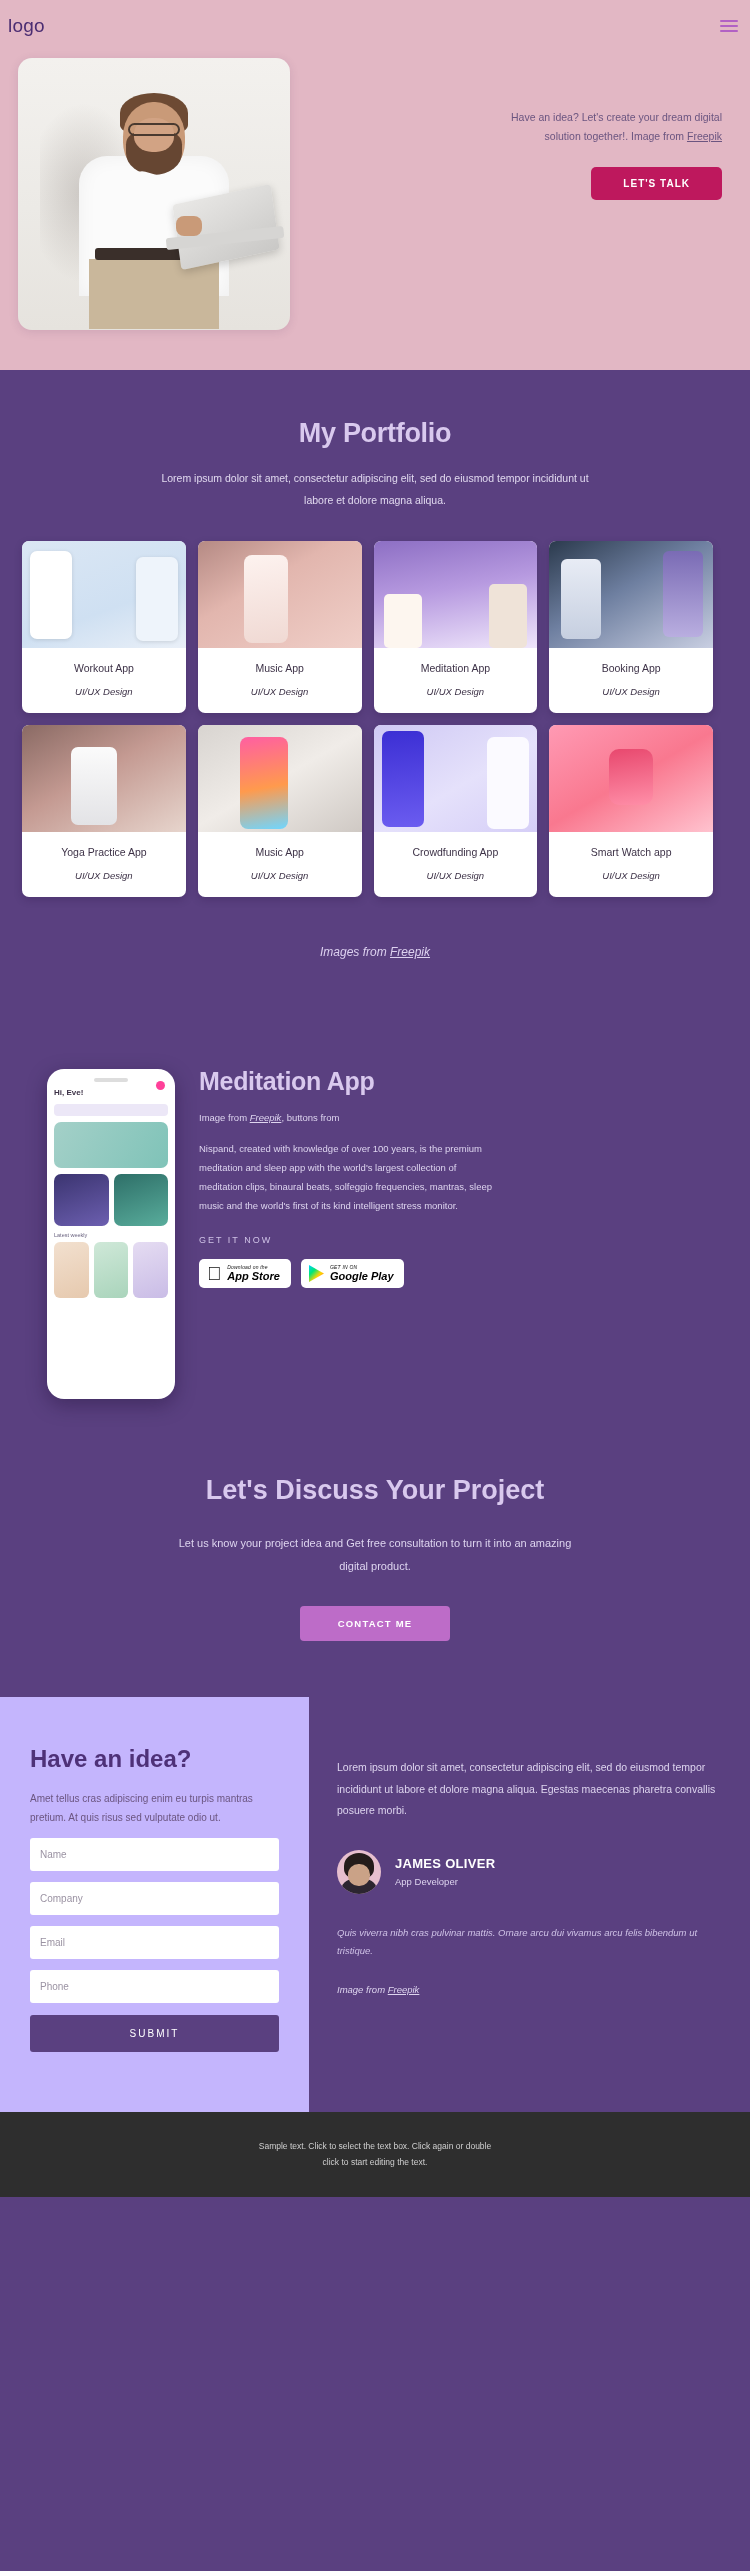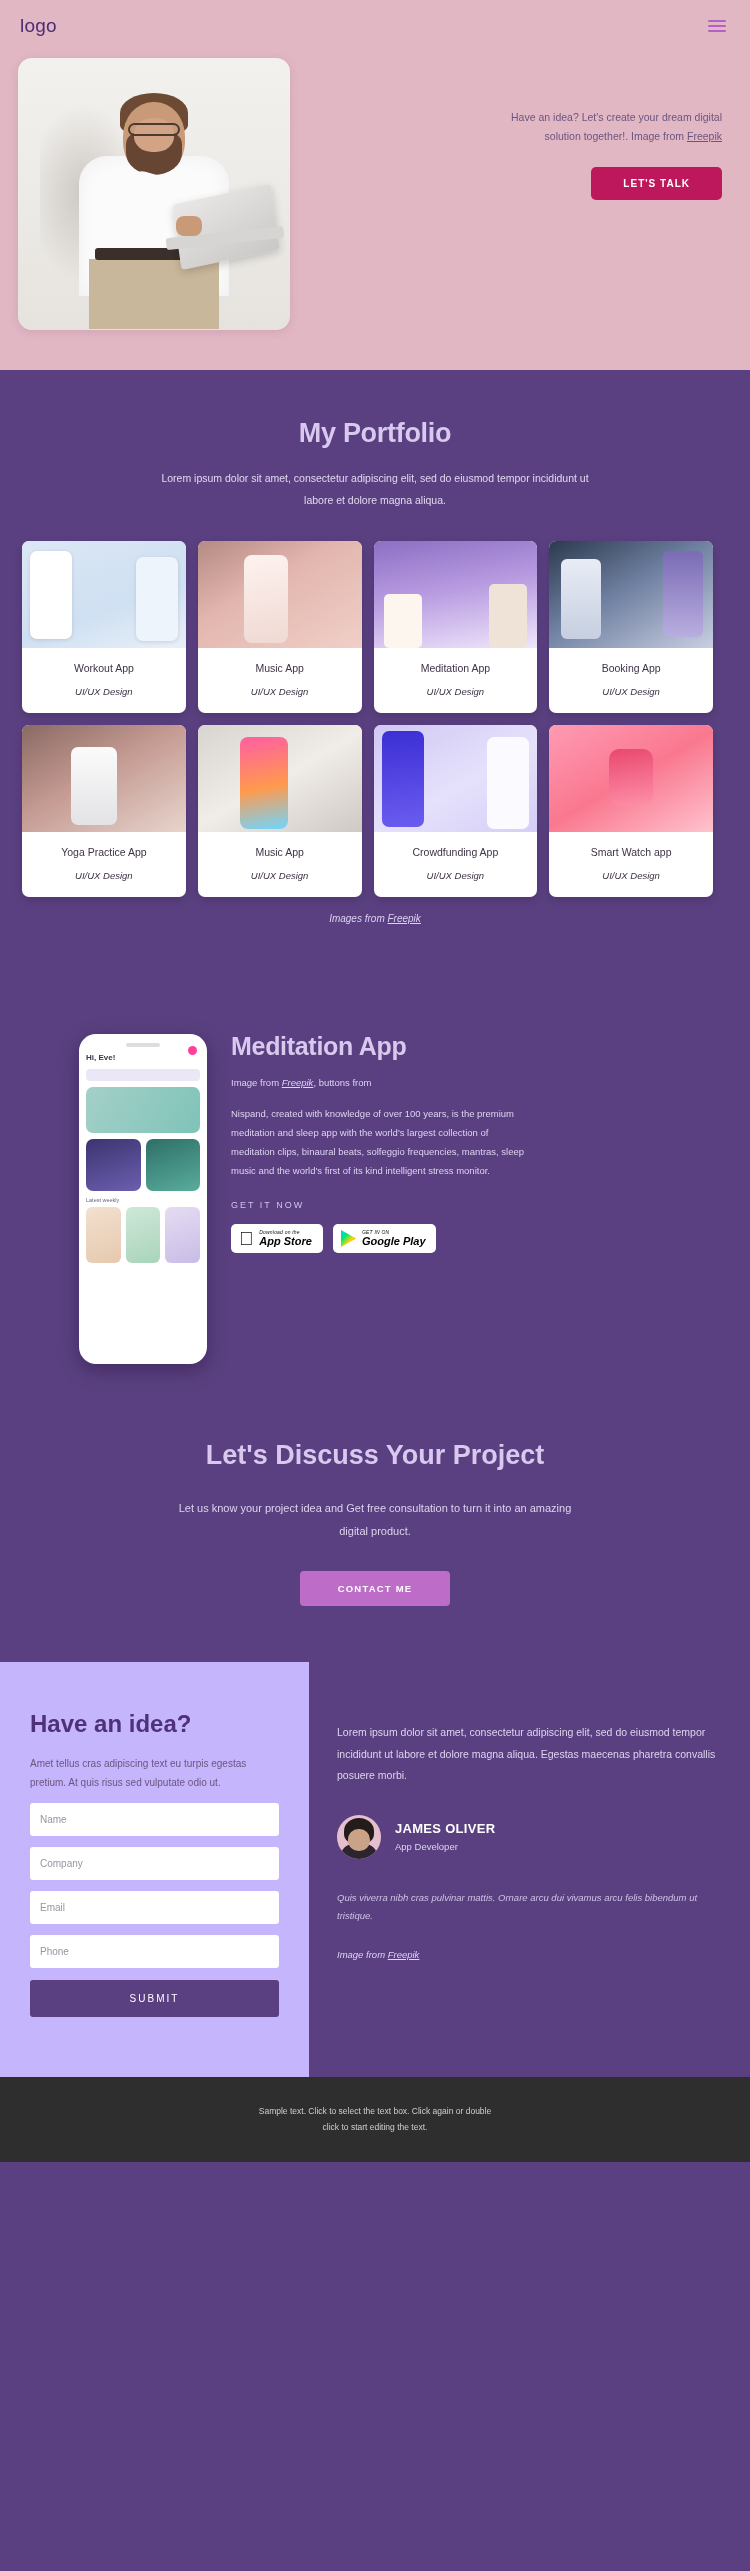--- a/index.html
+++ b/index.html
@@ -7,21 +7,21 @@
   body {
     font-family: "Liberation Sans", sans-serif;
     background:#5a4080;
     width:750px;
     overflow-x:hidden;
   }
   .page { width:750px; position:relative; }
 
   
   .hero { background:#e2b7c4; padding:0 0 40px 0; position:relative; }
-  .topbar { height:52px; display:flex; align-items:center; justify-content:space-between; padding:0 20px; }
+  .topbar { height:52px; display:flex; align-items:center; justify-content:space-between; padding:0 8px; }
   .logo { color:#4b2d72; font-size:19px; letter-spacing:.2px; font-weight:400; }
   .burger { display:flex; flex-direction:column; gap:3px; cursor:pointer; padding:4px; }
   .burger span { display:block; width:18px; height:2px; background:#b261c4; border-radius:1px; }
 
   .hero-body { display:flex; align-items:flex-start; padding:0 18px; gap:0; }
   .hero-img {
     width:272px; height:272px; flex:0 0 272px;
     border-radius:14px;
     background:
       radial-gradient(circle at 52% 22%, #b99274 0 9%, transparent 9.5%),
@@ -81,25 +81,25 @@
   .th5 { background:linear-gradient(150deg,#8a6a64 0%,#c49a92 45%,#e7d5cd 100%); }
   .th5:after { content:""; position:absolute; left:30%; top:22px; width:46px; height:78px; background:linear-gradient(180deg,#fbfbfb,#e3e3e6); border-radius:7px; }
   .th6 { background:linear-gradient(150deg,#d8d4d0 0%,#f0ece8 50%,#cfc9c4 100%); }
   .th6:after { content:""; position:absolute; left:26%; top:12px; width:48px; height:92px; background:linear-gradient(170deg,#ff5fa2,#ff9a4d 55%,#6fd6ff); border-radius:8px; }
   .th7 { background:linear-gradient(150deg,#cfc9f4 0%,#e5e1fb 55%,#d5cef7 100%); }
   .th7:after { content:""; position:absolute; left:8px; top:6px; width:42px; height:96px; background:linear-gradient(175deg,#3c2fd4,#6b5cf0); border-radius:7px; }
   .th7:before { content:""; position:absolute; right:8px; top:12px; width:42px; height:92px; background:#fbfaff; border-radius:7px; }
   .th8 { background:linear-gradient(150deg,#ff9ab4 0%,#f9788f 50%,#ffc3cf 100%); }
   .th8:after { content:""; position:absolute; left:50%; top:24px; margin-left:-22px; width:44px; height:56px; background:linear-gradient(170deg,#e8486e,#ff8fa8); border-radius:10px; }
 
-  .credit { text-align:center; color:#ddd2f0; font-size:10px; font-style:italic; margin-top:16px; }
+  .credit { text-align:center; color:#ddd2f0; font-size:12px; font-style:italic; margin-top:48px; }
   .credit a { color:#ddd2f0; }
 
   
-  .med { display:flex; padding:62px 30px 36px 45px; gap:22px; align-items:flex-start;margin-left:32px; }
+  .med { display:flex; padding:62px 30px 36px 45px; gap:22px; align-items:flex-start; }
   .phone-wrap { flex:0 0 132px; display:flex; justify-content:center; padding-top:8px; }
   .phone {
     width:128px; height:330px; background:#fff; border-radius:17px;
     box-shadow:0 6px 20px rgba(20,5,40,.35); padding:8px 7px; position:relative; overflow:hidden;
   }
   .ph-notch { width:34px; height:4px; background:#ddd; border-radius:3px; margin:1px auto 6px; }
   .ph-hi { font-size:8px; font-weight:700; color:#3d3247; }
   .ph-dot { position:absolute; right:10px; top:12px; width:9px; height:9px; border-radius:50%; background:#f07; opacity:.75; }
   .ph-search { height:12px; background:#ece7f7; border-radius:4px; margin:7px 0 6px; }
   .ph-wide { height:46px; border-radius:7px; background:linear-gradient(120deg,#a4d0c8,#7fc3b8); margin-bottom:6px; }
@@ -321,21 +321,21 @@
 
   <section class="cta">
     <h2 class="cta-title">Let's Discuss Your Project</h2>
     <p class="cta-sub">Let us know your project idea and Get free consultation to turn it into an amazing digital product.</p>
     <button class="cta-btn">CONTACT ME</button>
   </section>
 
   <section class="contact">
     <div class="contact-left">
       <h2 class="ci-title">Have an idea?</h2>
-      <p class="ci-sub">Amet tellus cras adipiscing text eu turpis egestas pretium. At quis risus sed vulputate odio ut.</p>
+      <p class="ci-sub">Amet tellus cras adipiscing enim eu turpis mantras pretium. At quis risus sed vulputate odio ut.</p>
       <input class="field" placeholder="Name" style="">
       <input class="field" placeholder="Company" style="">
       <input class="field" placeholder="Email" style="">
       <input class="field" placeholder="Phone" style="">
       <button class="submit">SUBMIT</button>
     </div>
 
     <div class="contact-right">
       <p class="tm-body">Lorem ipsum dolor sit amet, consectetur adipiscing elit, sed do eiusmod tempor incididunt ut labore et dolore magna aliqua. Egestas maecenas pharetra convallis posuere morbi.</p>
       <div class="tm-person">

